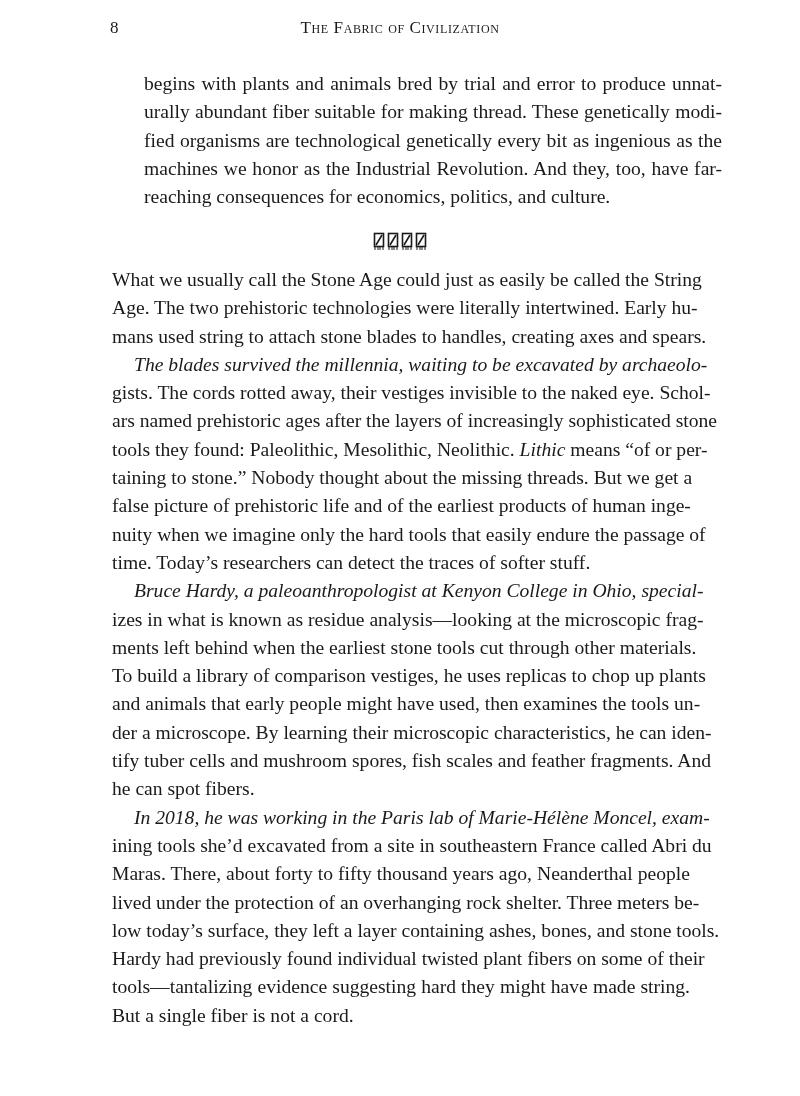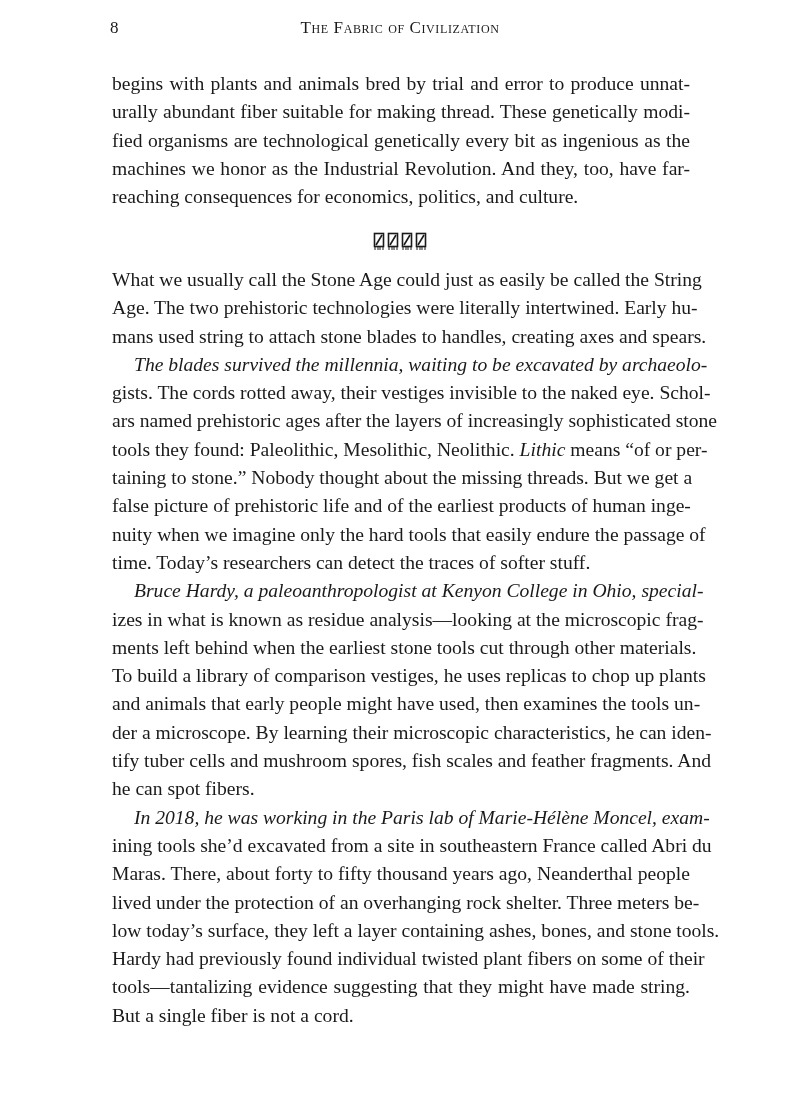--- a/index.html
+++ b/index.html
@@ -22,21 +22,21 @@
   .body-text {
     position: absolute; left: 112px; width: 578px;
     font-size: 19.6px;
   }
   .line {
     display: block; height: 28.3px; line-height: 28.3px; white-space: nowrap;
     text-align: justify; text-align-last: justify;
   }
   .line.last { text-align-last: left; }
   .line.indent { padding-left: 22px; font-style: italic; }
-  .block1 { top: 70px; }
+  .block1 { top: 70px; margin-left: 32px; }
   .block2 { top: 266px; }
   .ornament {
     position: absolute; top: 232px; left: 372px; width: 56px; height: 22px;
     display: flex; gap: 2px; justify-content: center;
   }
   .ornament svg { width: 12px; height: 20px; }
   em { }
 </style>
 </head>
 <body>
@@ -117,18 +117,18 @@
       <span class="line">tify tuber cells and mushroom spores, fish scales and feather fragments. And</span>
       <span class="line last">he can spot fibers.</span>
     </div>
     <div>
       <span class="line indent">In 2018, he was working in the Paris lab of Marie-Hélène Moncel, exam-</span>
       <span class="line">ining tools she’d excavated from a site in southeastern France called Abri du</span>
       <span class="line">Maras. There, about forty to fifty thousand years ago, Neanderthal people</span>
       <span class="line">lived under the protection of an overhanging rock shelter. Three meters be-</span>
       <span class="line">low today’s surface, they left a layer containing ashes, bones, and stone tools.</span>
       <span class="line">Hardy had previously found individual twisted plant fibers on some of their</span>
-      <span class="line">tools—tantalizing evidence suggesting that they might have made string.</span>
+      <span class="line">tools—tantalizing evidence suggesting hard they might have made string.</span>
       <span class="line last">But a single fiber is not a cord.</span>
     </div>
   </div>
 
 </div>
 
 </body></html>

